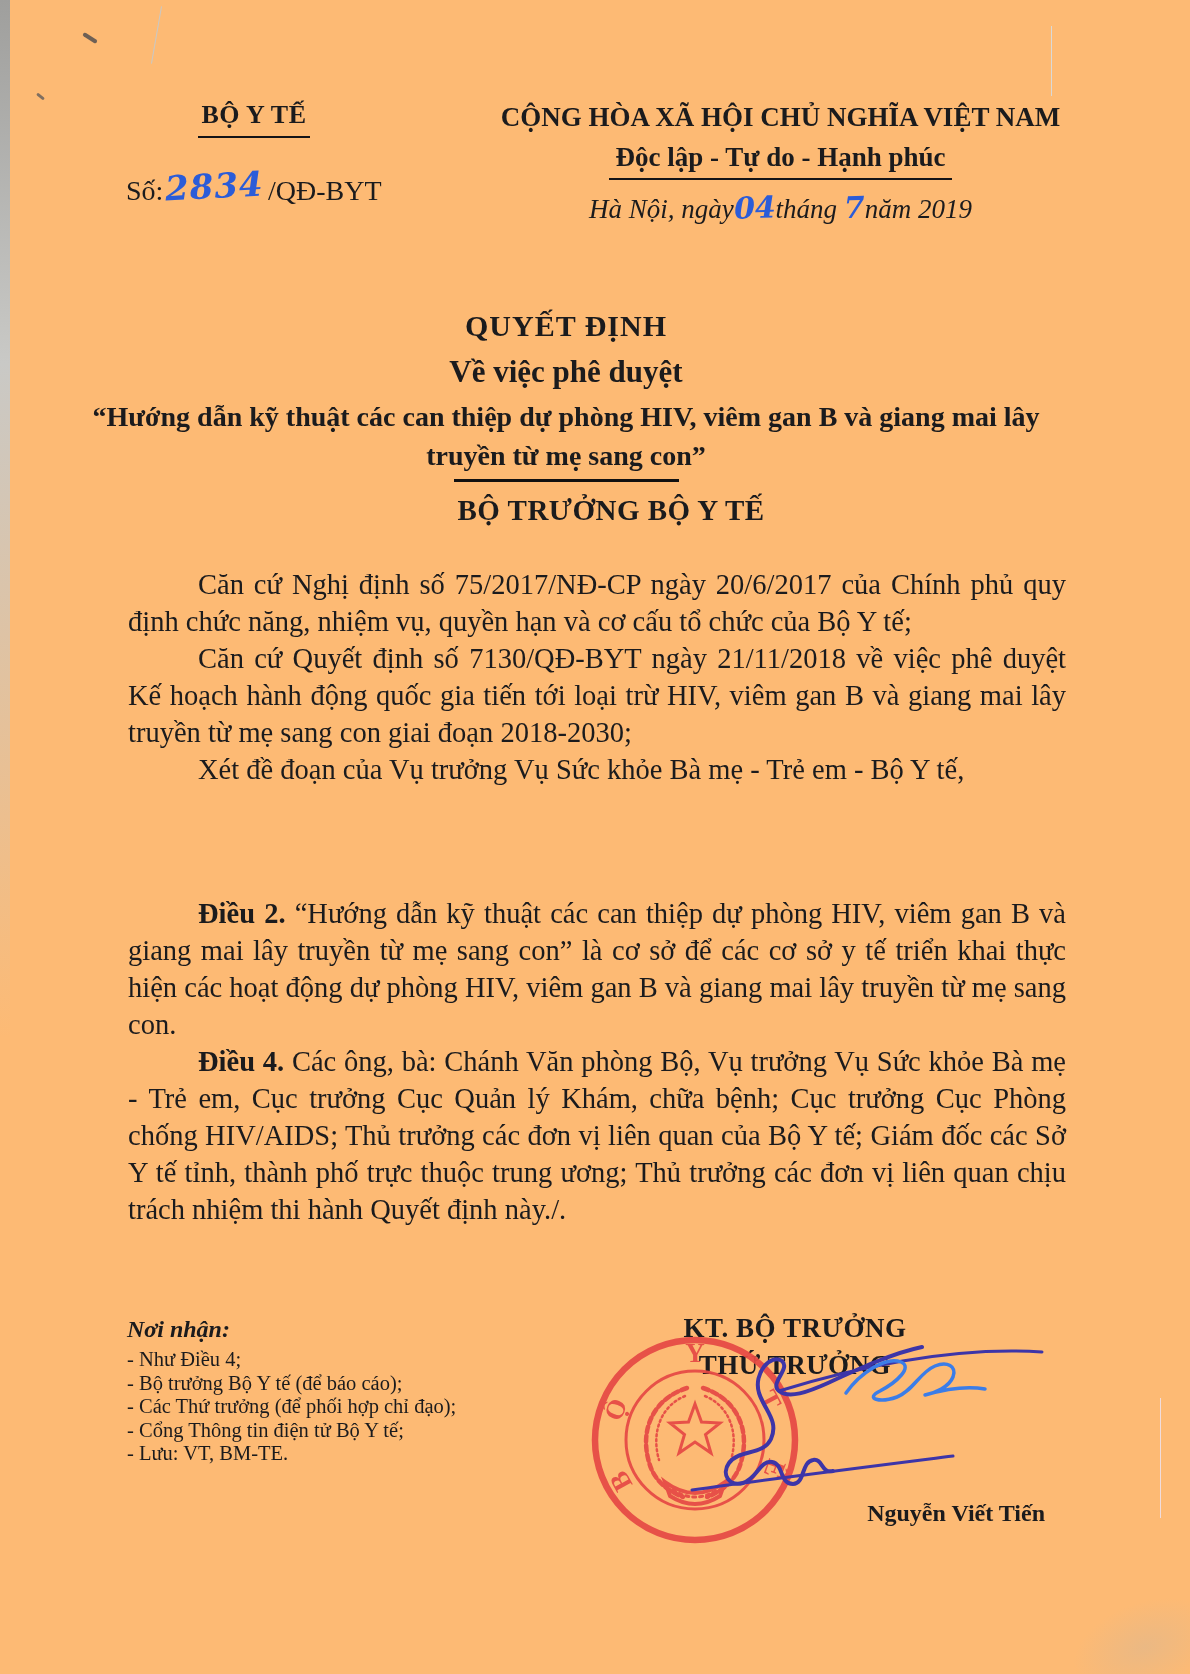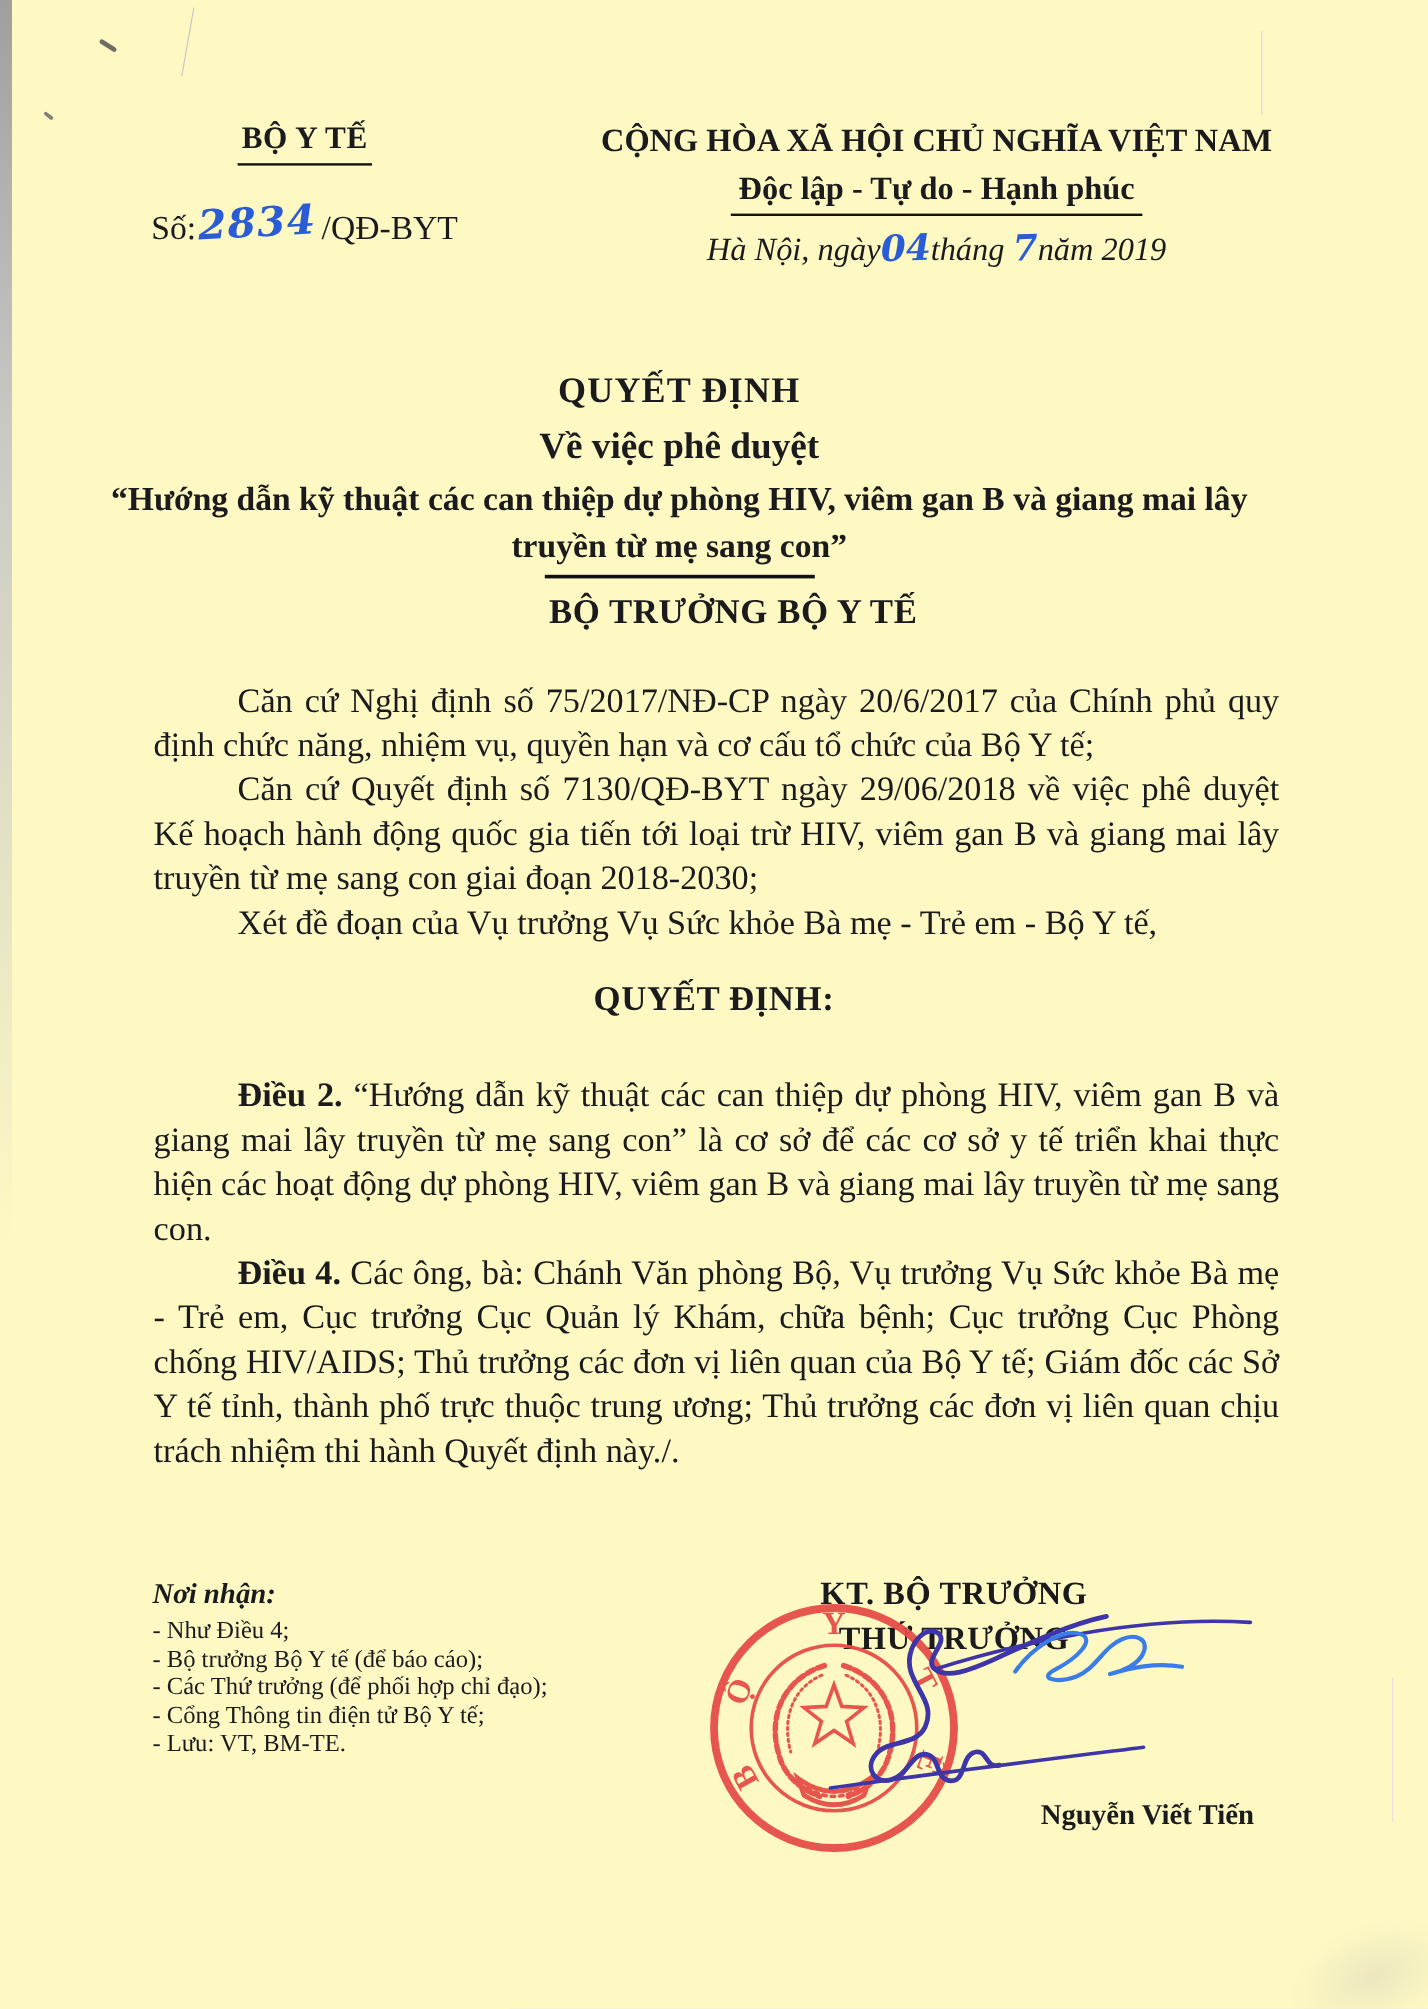--- a/index.html
+++ b/index.html
@@ -5,21 +5,21 @@
   html,body{margin:0;padding:0;}
   body{
     width:1190px;height:1674px;
     background:#e9e9e7;
     font-family:"Liberation Serif","DejaVu Serif",serif;
     color:#1b1b1d;
     -webkit-font-smoothing:antialiased;
   }
   .sheet{
     position:relative;width:1190px;height:1674px;
-    background:#fef9c3;overflow:hidden;
+    background:#fdba74;overflow:hidden;
   }
   
   .edge-shadow{position:absolute;left:0;top:0;width:10px;height:62%;
     background:linear-gradient(to bottom,#9f9f9d 0%,#c9c9c6 35%,rgba(250,250,248,0) 100%);}
   .speck-a{position:absolute;left:82px;top:36px;width:16px;height:4px;background:#4a4a4e;transform:rotate(32deg);border-radius:2px;opacity:.8;}
   .speck-b{position:absolute;left:36px;top:95px;width:9px;height:3px;background:#55555a;transform:rotate(38deg);border-radius:2px;opacity:.75;}
   .scratch{position:absolute;left:156px;top:6px;width:1px;height:58px;background:#c8c8c6;transform:rotate(10deg);}
   .faint-line-top{position:absolute;left:1051px;top:26px;width:1px;height:70px;background:#d9d9d7;}
   .faint-line-bottom{position:absolute;left:1160px;top:1398px;width:1px;height:120px;background:#f0dcdc;}
   .smudge{position:absolute;right:-30px;bottom:-18px;width:150px;height:90px;
@@ -100,25 +100,24 @@
     <div class="doc-type">QUYẾT ĐỊNH</div>
     <div class="subject-intro">Về việc phê duyệt</div>
     <div class="subject">“Hướng dẫn kỹ thuật các can thiệp dự phòng HIV, viêm gan B và giang mai lây truyền từ mẹ sang con”</div>
     <div class="title-divider"></div>
   </div>
 
   <div class="issuer">BỘ TRƯỞNG BỘ Y TẾ</div>
 
   <div class="bodytext recitals">
     <p>Căn cứ Nghị định số 75/2017/NĐ-CP ngày 20/6/2017 của Chính phủ quy định chức năng, nhiệm vụ, quyền hạn và cơ cấu tổ chức của Bộ Y tế;</p>
-    <p>Căn cứ Quyết định số 7130/QĐ-BYT ngày 29/06/2018 về việc phê duyệt Kế hoạch hành động quốc gia tiến tới loại trừ HIV, viêm gan B và giang mai lây truyền từ mẹ sang con giai đoạn 2018-2030;</p>
+    <p>Căn cứ Quyết định số 7130/QĐ-BYT ngày 21/11/2018 về việc phê duyệt Kế hoạch hành động quốc gia tiến tới loại trừ HIV, viêm gan B và giang mai lây truyền từ mẹ sang con giai đoạn 2018-2030;</p>
     <p>Xét đề đoạn của Vụ trưởng Vụ Sức khỏe Bà mẹ - Trẻ em - Bộ Y tế,</p>
   </div>
 
-  <div class="decree-heading">QUYẾT ĐỊNH:</div>
 
   <div class="bodytext articles">
     <p><span class="art-label">Điều 2.</span><span> “Hướng dẫn kỹ thuật các can thiệp dự phòng HIV, viêm gan B và giang mai lây truyền từ mẹ sang con” là cơ sở để các cơ sở y tế triển khai thực hiện các hoạt động dự phòng HIV, viêm gan B và giang mai lây truyền từ mẹ sang con.</span></p>
     <p><span class="art-label">Điều 4.</span><span> Các ông, bà: Chánh Văn phòng Bộ, Vụ trưởng Vụ Sức khỏe Bà mẹ - Trẻ em, Cục trưởng Cục Quản lý Khám, chữa bệnh; Cục trưởng Cục Phòng chống HIV/AIDS; Thủ trưởng các đơn vị liên quan của Bộ Y tế; Giám đốc các Sở Y tế tỉnh, thành phố trực thuộc trung ương; Thủ trưởng các đơn vị liên quan chịu trách nhiệm thi hành Quyết định này./.</span></p>
   </div>
 
   <div class="recipients">
     <div class="recipients-title">Nơi nhận:</div>
     <ul>
       <li>- Như Điều 4;</li>

